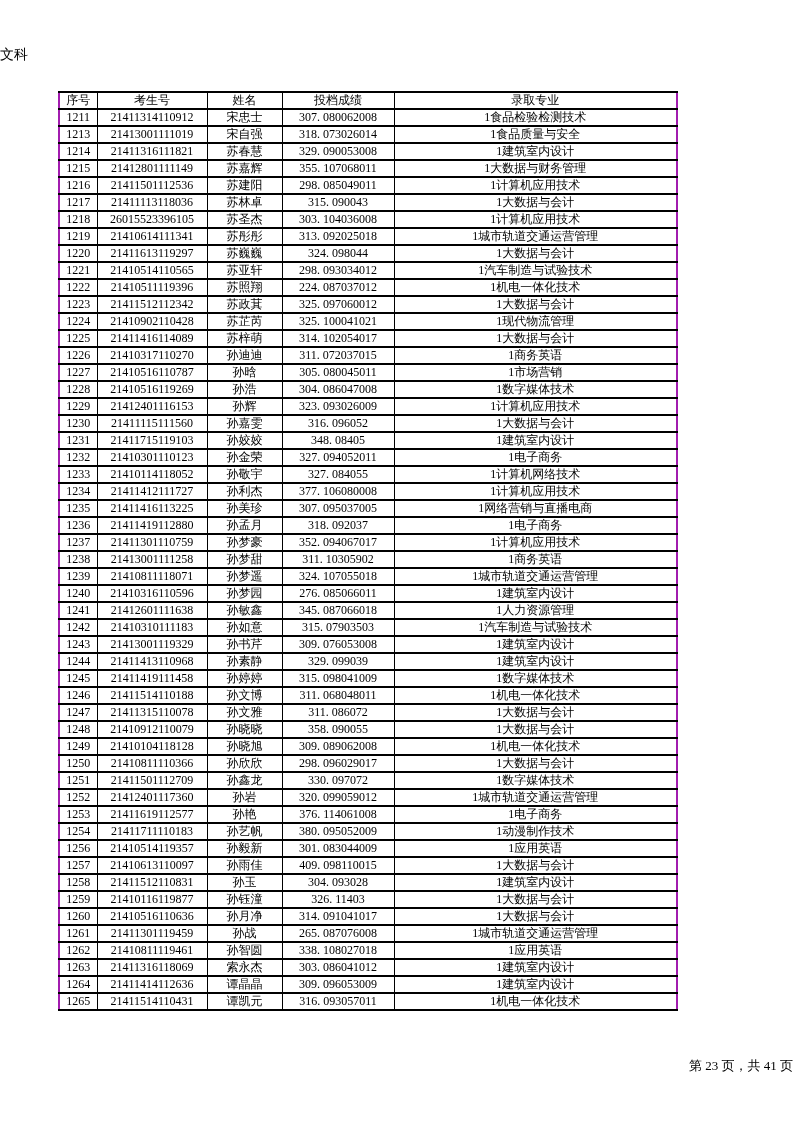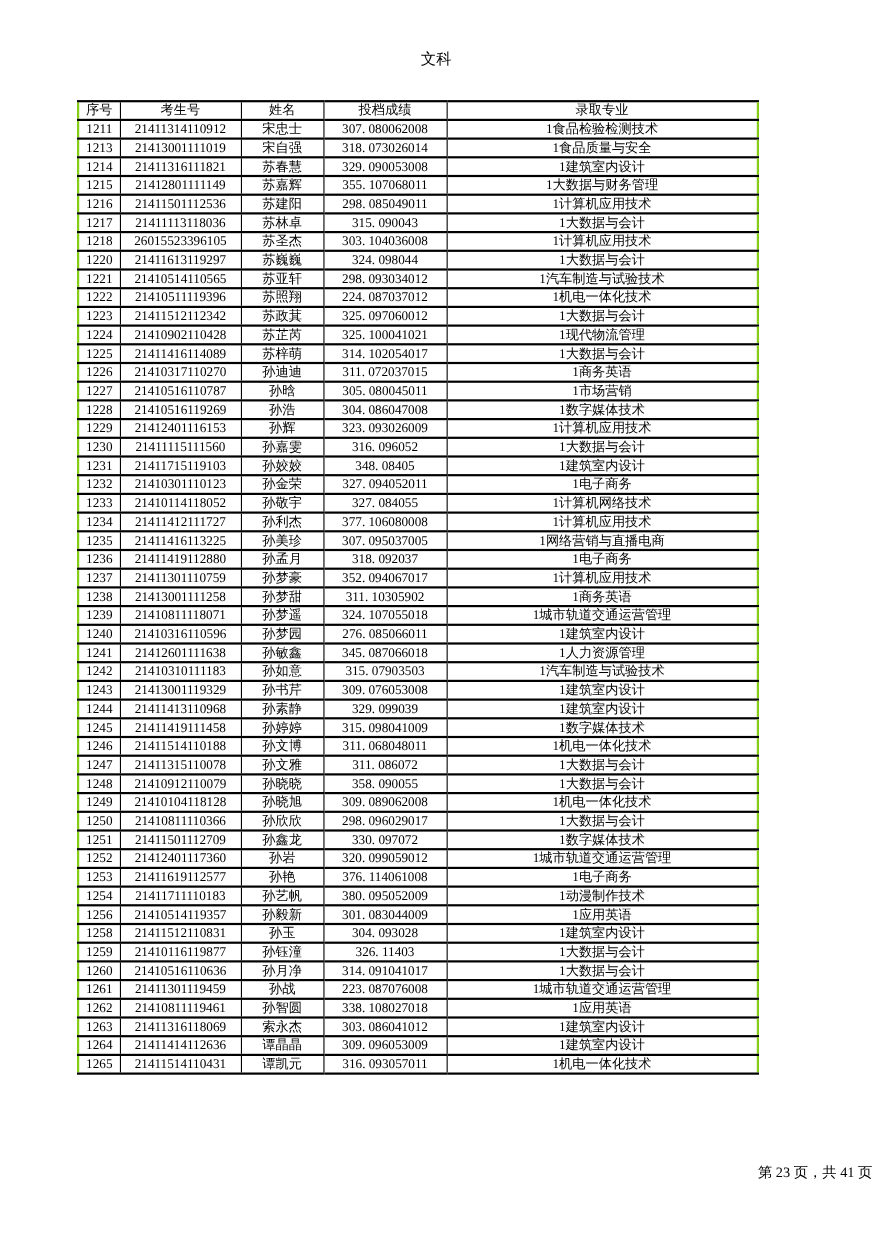--- a/index.html
+++ b/index.html
@@ -14,32 +14,32 @@
     background: #ffffff;
     color: #000000;
     font-family: "Liberation Serif", "DejaVu Serif", serif;
     overflow: hidden;
   }
   .doc-title {
     position: absolute;
     top: 47px;
     left: 0;
     width: 793px;
-    text-align: center;
+    text-align: left;
     font-size: 14px;
     line-height: 16px;
   }
   table.results {
     position: absolute;
     top: 91px;
-    left: 70px;
+    left: 58px;
     width: 618px;
     border-collapse: collapse;
     table-layout: fixed;
-    border: 2px solid #84cc16;
+    border: 2px solid #a21caf;
   }
   table.results th,
   table.results td {
     border-left: 1px solid #000000;
     border-right: 1px solid #000000;
     border-top: 2px solid #000000;
     border-bottom: 2px solid #000000;
     font-size: 12px;
     font-weight: normal;
     text-align: center;
@@ -127,20 +127,27 @@
           <td>1大数据与会计</td>
         </tr>
         <tr>
           <td>1218</td>
           <td>26015523396105</td>
           <td>苏圣杰</td>
           <td>303. 104036008</td>
           <td>1计算机应用技术</td>
         </tr>
         <tr>
+          <td>1219</td>
+          <td>21410614111341</td>
+          <td>苏彤彤</td>
+          <td>313. 092025018</td>
+          <td>1城市轨道交通运营管理</td>
+        </tr>
+        <tr>
           <td>1220</td>
           <td>21411613119297</td>
           <td>苏巍巍</td>
           <td>324. 098044</td>
           <td>1大数据与会计</td>
         </tr>
         <tr>
           <td>1221</td>
           <td>21410514110565</td>
           <td>苏亚轩</td>
@@ -379,20 +386,27 @@
           <td>1动漫制作技术</td>
         </tr>
         <tr>
           <td>1256</td>
           <td>21410514119357</td>
           <td>孙毅新</td>
           <td>301. 083044009</td>
           <td>1应用英语</td>
         </tr>
         <tr>
+          <td>1257</td>
+          <td>21410613110097</td>
+          <td>孙雨佳</td>
+          <td>409. 098110015</td>
+          <td>1大数据与会计</td>
+        </tr>
+        <tr>
           <td>1258</td>
           <td>21411512110831</td>
           <td>孙玉</td>
           <td>304. 093028</td>
           <td>1建筑室内设计</td>
         </tr>
         <tr>
           <td>1259</td>
           <td>21410116119877</td>
           <td>孙钰潼</td>
@@ -403,21 +417,21 @@
           <td>1260</td>
           <td>21410516110636</td>
           <td>孙月净</td>
           <td>314. 091041017</td>
           <td>1大数据与会计</td>
         </tr>
         <tr>
           <td>1261</td>
           <td>21411301119459</td>
           <td>孙战</td>
-          <td>223. 087076008</td>
+          <td>265. 087076008</td>
           <td>1城市轨道交通运营管理</td>
         </tr>
         <tr>
           <td>1262</td>
           <td>21410811119461</td>
           <td>孙智圆</td>
           <td>338. 108027018</td>
           <td>1应用英语</td>
         </tr>
         <tr>

